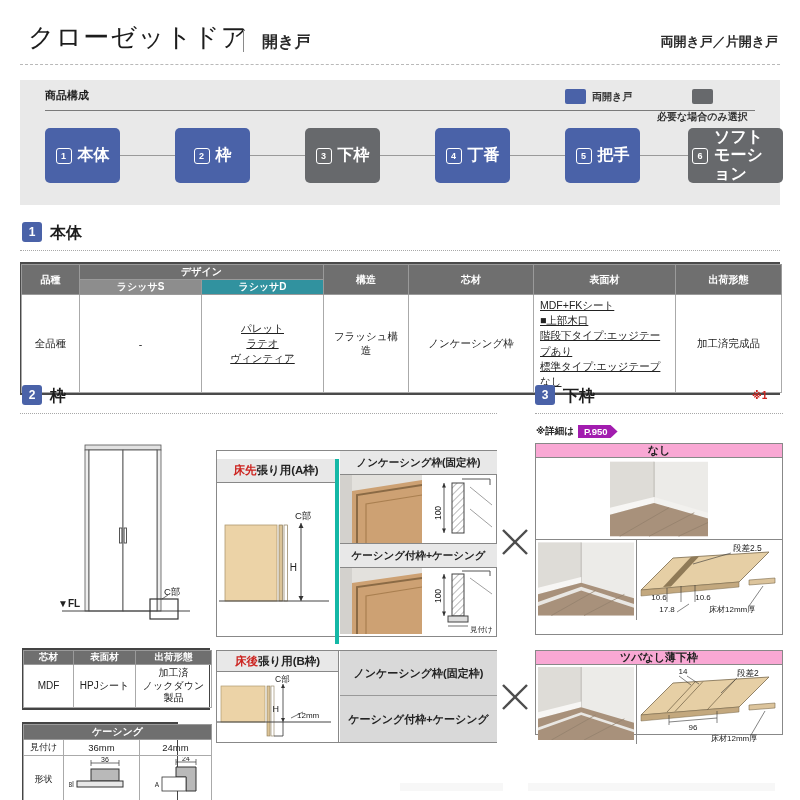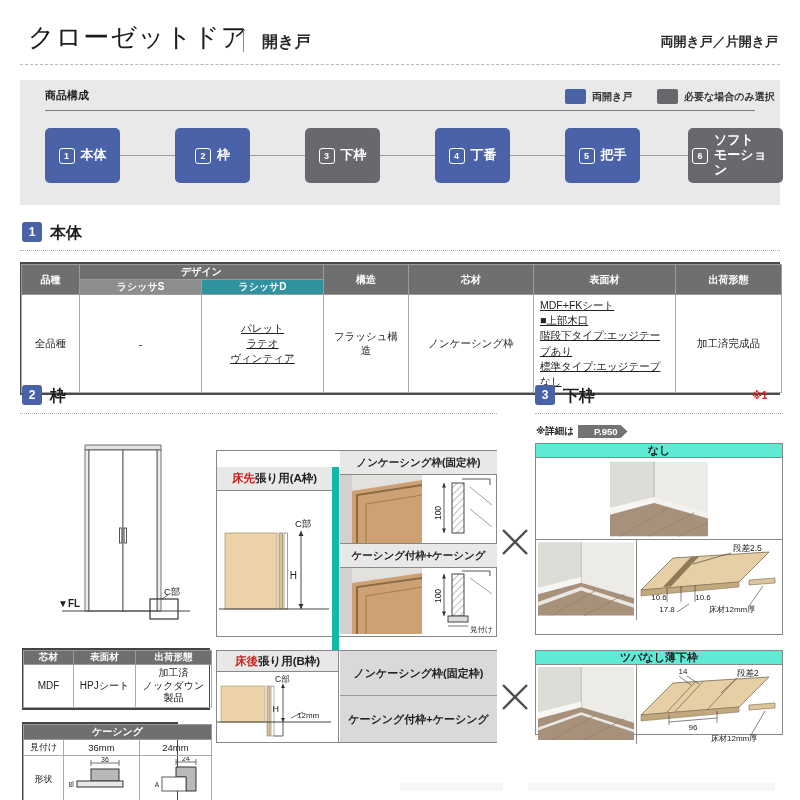--- a/index.html
+++ b/index.html
@@ -20,21 +20,21 @@
   .comp-title { left:25px; top:8px; font-size:11px; font-weight:700; color:#1c1c1c; }
   .comp-underline { left:25px; top:30px; width:710px; height:1px; background:#7a7a7a; }
   .legend { top:9px; display:flex; align-items:center; gap:6px; }
   .legend-swatch { width:21px; height:15px; border-radius:2px; }
   .legend-label { font-size:10px; font-weight:600; color:#333; }
   .flow-line { top:75px; height:1px; background:#9a9a9a; }
   .step { top:48px; height:55px; border-radius:5px; display:flex; align-items:center; justify-content:center; gap:6px; padding:0 4px; }
   .step.required { background:#4a62a8; }
   .step.optional { background:#67696c; }
   .step-num { width:16px; height:16px; border:1px solid #fff; border-radius:3px; color:#fff; font-size:9px; font-weight:700; display:flex; align-items:center; justify-content:center; flex:0 0 auto; }
-  .step-label { color:#fff; font-size:13px; font-weight:700; white-space:pre-line; line-height:1.15; }
+  .step-label { color:#fff; font-size:16px; font-weight:700; white-space:pre-line; line-height:1.15; }
 
   
   .sec-badge { width:20px; height:20px; background:#4a62a8; border-radius:3px; color:#fff; font-size:12px; font-weight:700; display:flex; align-items:center; justify-content:center; }
   .sec-title { font-size:16px; font-weight:700; color:#1c1c1c; }
   .dotted { border-top:1px dotted #a8a8a8; height:0; }
   .note-red { color:#cc2420; font-size:10px; font-weight:700; }
 
   
   .main-table-wrap { left:20px; top:262px; width:760px; border:1px solid #4a4a4a; border-top-width:2px; border-bottom-width:2px; }
   table { border-collapse:collapse; width:100%; table-layout:fixed; }
@@ -58,25 +58,25 @@
     clip-path:polygon(0 0, calc(100% - 13px) 0, 100% 50%, calc(100% - 13px) 100%, 0 100%); }
 
   
   .frame-box { border:1px solid #888; background:#fff; }
   .fb-header { background:#e8e8e8; border-bottom:1px solid #888; font-size:11.5px; font-weight:700; display:flex; align-items:center; justify-content:center; color:#222; }
   .red { color:#cc2420; }
   .gray-cell { background:#d9d9d9; display:flex; align-items:center; justify-content:center; font-size:11px; font-weight:600; color:#222; }
 
   
   .sill-box { border:1px solid #888; background:#fff; }
-  .sill-header { background:#5eead4; border-bottom:1px solid #888; font-size:11px; font-weight:700; text-align:center; color:#222; display:flex; align-items:center; justify-content:center; }
+  .sill-header { background:#f9a8d4; border-bottom:1px solid #888; font-size:11px; font-weight:700; text-align:center; color:#222; display:flex; align-items:center; justify-content:center; }
 
   .ptag-row { display:flex; align-items:center; gap:4px; }
   .ptag-label { font-size:9.5px; font-weight:700; color:#222; }
-  .ptag { background:#737373; color:#fff; font-size:9.5px; font-weight:700; padding:1px 10px 1px 16px;
+  .ptag { background:#a21caf; color:#fff; font-size:9.5px; font-weight:700; padding:1px 10px 1px 6px;
     clip-path:polygon(0 0, calc(100% - 7px) 0, 100% 50%, calc(100% - 7px) 100%, 0 100%); }
 
   svg text { font-family:"Liberation Sans","DejaVu Sans",sans-serif; }
   .faint-bar { background:#f7f7f7; height:8px; top:783px; }
 </style>
 </head>
 <body>
 
 <div id="page">
 
@@ -87,21 +87,21 @@
   <div class="abs header-sep"></div>
 
   <div class="abs comp-band">
     <div class="abs comp-title">商品構成</div>
     <div class="abs comp-underline"></div>
 
     <div class="abs legend" style="left:545px;">
       <span class="legend-swatch" style="background:#4a62a8;"></span>
       <span class="legend-label">両開き戸</span>
     </div>
-    <div class="abs legend" style="left:637px;">
+    <div class="abs legend" style="left:637px;flex-direction:column;">
       <span class="legend-swatch" style="background:#67696c;"></span>
       <span class="legend-label">必要な場合のみ選択</span>
     </div>
 
     <div class="abs flow-line" style="left:62px; width:640px;"></div>
 
     <div class="abs step required" style="left:25px;  width:75px;">
       <span class="step-num">1</span>
       <span class="step-label">本体</span>
     </div>
@@ -198,21 +198,21 @@
     <line x1="22" y1="178" x2="150" y2="178" stroke="#444" stroke-width="1.1"></line>
     <text x="18" y="174" font-size="10" font-weight="bold" fill="#222">▼FL</text>
     <text x="124" y="162" font-size="9.5" fill="#222">C部</text>
     <rect x="110" y="166" width="28" height="20" fill="none" stroke="#333" stroke-width="1.2"></rect>
     <line x1="122" y1="166" x2="128" y2="162" stroke="#333" stroke-width="0.7"></line>
   </svg>
 
 
   <div class="abs frame-box" style="left:216px; top:450px; width:281px; height:187px;">
 
-    <div class="abs" style="left:0; top:16px; width:122px; height:185px; border-right:7px solid #14b8a6;">
+    <div class="abs" style="left:0; top:8px; width:122px; height:185px; border-right:4px solid #14b8a6;">
       <div class="fb-header" style="height:24px;">
         <span class="red">床先</span>
           <span>張り用(A枠)</span>
       </div>
       <svg width="120" height="160" viewBox="0 0 120 160">
         <rect x="8" y="42" width="52" height="76" fill="#ecd3a7" stroke="#b09a70" stroke-width="0.8"></rect>
         <rect x="62" y="42" width="3.5" height="76" fill="#dcc497" stroke="#8a7a58" stroke-width="0.7"></rect>
         <rect x="67" y="42" width="3.5" height="76" fill="#fff" stroke="#8a7a58" stroke-width="0.7"></rect>
         <text x="78" y="36" font-size="9.5" fill="#222">C部</text>
         <line x1="84" y1="40" x2="84" y2="118" stroke="#333" stroke-width="0.9"></line>

